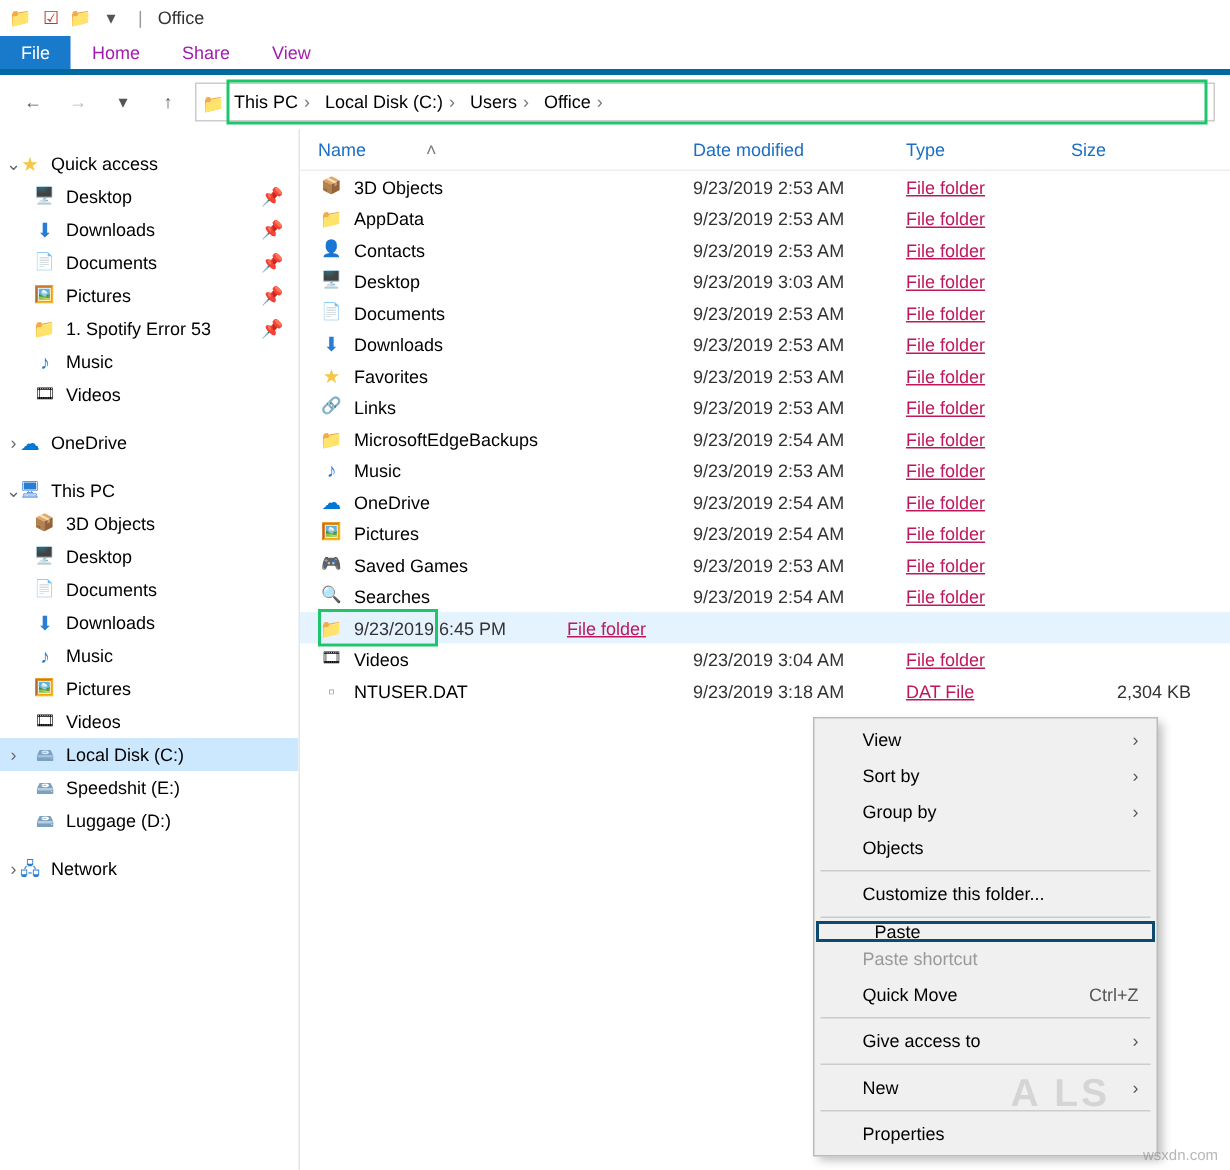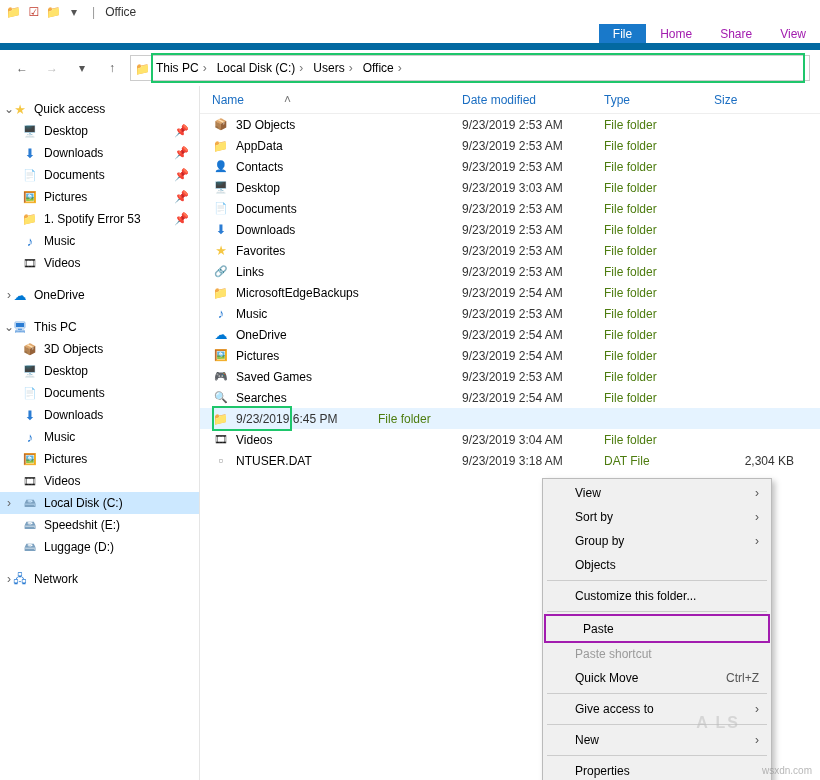--- a/index.html
+++ b/index.html
@@ -6,21 +6,21 @@
 body { background: #fff; width: 820px; height: 780px; overflow: hidden; position: relative; }
 
 
 .titlebar { height: 24px; display: flex; align-items: center; padding-left: 6px; gap: 6px; background: #fff; }
 .titlebar .qat { display: flex; gap: 4px; align-items: center; }
 .titlebar .qat span { width: 16px; height: 16px; display: inline-flex; align-items: center; justify-content: center; }
 .titlebar .sep { color: #999; margin: 0 4px; }
 .titlebar .title { color: #333; }
 
 
-.ribbon { height: 26px; display: flex; align-items: stretch; border-bottom: 7px solid #0369a1; justify-content: flex-end; }
+.ribbon { height: 26px; display: flex; align-items: stretch; border-bottom: 4px solid #0369a1; }
 .ribbon .tab { padding: 0 14px; display: flex; align-items: center; color: #a21caf; cursor: pointer; }
 .ribbon .tab.file { background: #1979ca; color: #fff; }
 
 
 .navbar { height: 36px; display: flex; align-items: center; padding: 0 10px; gap: 6px; }
 .navbar .navbtn { width: 24px; height: 24px; display: flex; align-items: center; justify-content: center; color: #555; cursor: pointer; }
 .navbar .navbtn.disabled { color: #bbb; }
 .address { flex: 1; height: 26px; border: 1px solid #ccc; display: flex; align-items: center; padding: 0 4px; gap: 2px; position: relative; }
 .address .highlight-box { position: absolute; left: 20px; right: 4px; top: -3px; bottom: -3px; border: 2px solid #1ec66b; pointer-events: none; }
 .crumb { display: flex; align-items: center; padding: 0 4px; cursor: pointer; }
@@ -45,31 +45,31 @@
 .col-size { width: 80px; text-align: left; }
 .sort-ind { color: #777; margin-left: 40px; }
 
 .files { }
 .file-row { display: flex; align-items: center; height: 21px; padding-left: 12px; cursor: pointer; }
 .file-row.highlighted { background: #e5f3ff; position: relative; }
 .file-row.highlighted .hl-box { position: absolute; left: 12px; width: 80px; top: -2px; bottom: -2px; border: 2px solid #1ec66b; pointer-events: none; }
 .file-row .icon { width: 18px; margin-right: 6px; display: inline-flex; align-items: center; justify-content: center; }
 .file-row .name { width: 226px; }
 .file-row .date { width: 142px; color: #333; }
-.file-row .type { width: 110px; color: #4d7c0f; }
+.file-row .type { width: 110px; color: #be185d; text-decoration: underline; }
 .file-row .size { width: 80px; text-align: right; color: #333; }
 
 
 .context-menu { position: absolute; left: 542px; top: 478px; width: 230px; background: #f0f0f0; border: 1px solid #bbb; box-shadow: 3px 3px 6px rgba(0,0,0,0.25); padding: 2px; }
 .cm-item { height: 24px; display: flex; align-items: center; padding-left: 30px; position: relative; cursor: pointer; }
 .cm-item.disabled { color: #9a9a9a; }
 .cm-item .arrow { position: absolute; right: 10px; color: #555; }
 .cm-item .shortcut { position: absolute; right: 10px; color: #555; }
 .cm-sep { height: 1px; background: #ccc; margin: 3px 2px; }
-.cm-item.highlighted { border: 2px solid #a21caf; margin: -1px; height: 29px; padding-left: 37px; }
+.cm-item.highlighted { border: 2px solid #0c4a6e; margin: -1px; height: 14px; padding-left: 37px; }
 
 
 .glyph { font-size: 13px; line-height: 1; }
 .glyph.folder { color: #f0c36d; }
 .glyph.folder::before { content: "📁"; font-size: 12px; }
 .glyph.star::before { content: "★"; color: #f5c744; }
 .glyph.desktop::before { content: "🖥️"; font-size: 11px; }
 .glyph.download::before { content: "⬇"; color: #2b7cd3; }
 .glyph.doc::before { content: "📄"; font-size: 11px; }
 .glyph.pic::before { content: "🖼️"; font-size: 11px; }
@@ -81,21 +81,21 @@
 .glyph.net::before { content: "🖧"; color: #2b7cd3; font-size: 12px; }
 .glyph.obj3d::before { content: "📦"; font-size: 11px; }
 .glyph.contacts::before { content: "👤"; font-size: 11px; }
 .glyph.favstar::before { content: "★"; color: #f5c744; }
 .glyph.link::before { content: "🔗"; font-size: 11px; color: #2b7cd3; }
 .glyph.search::before { content: "🔍"; font-size: 11px; color: #2b7cd3; }
 .glyph.saved::before { content: "🎮"; font-size: 11px; }
 .glyph.file::before { content: "▫"; color: #999; }
 
 .watermark { position: absolute; right: 8px; bottom: 4px; color: #888; font-size: 10px; opacity: .6; }
-.brandmark { position: absolute; right: 80px; bottom: 48px; color: #bbb; font-size: 16px; font-weight: 600; letter-spacing: 2px; opacity: .5; pointer-events: none; }
+.brandmark { position: absolute; right: 80px; bottom: 36px; color: #bbb; font-size: 26px; font-weight: 600; letter-spacing: 2px; opacity: .5; pointer-events: none; }
 </style>
 </head>
 <body>
 
 <div class="titlebar">
   <div class="qat">
     <span class="glyph folder"></span>
     <span style="color:#c0392b">☑</span>
     <span class="glyph folder"></span>
     <span style="color:#555">▾</span>

